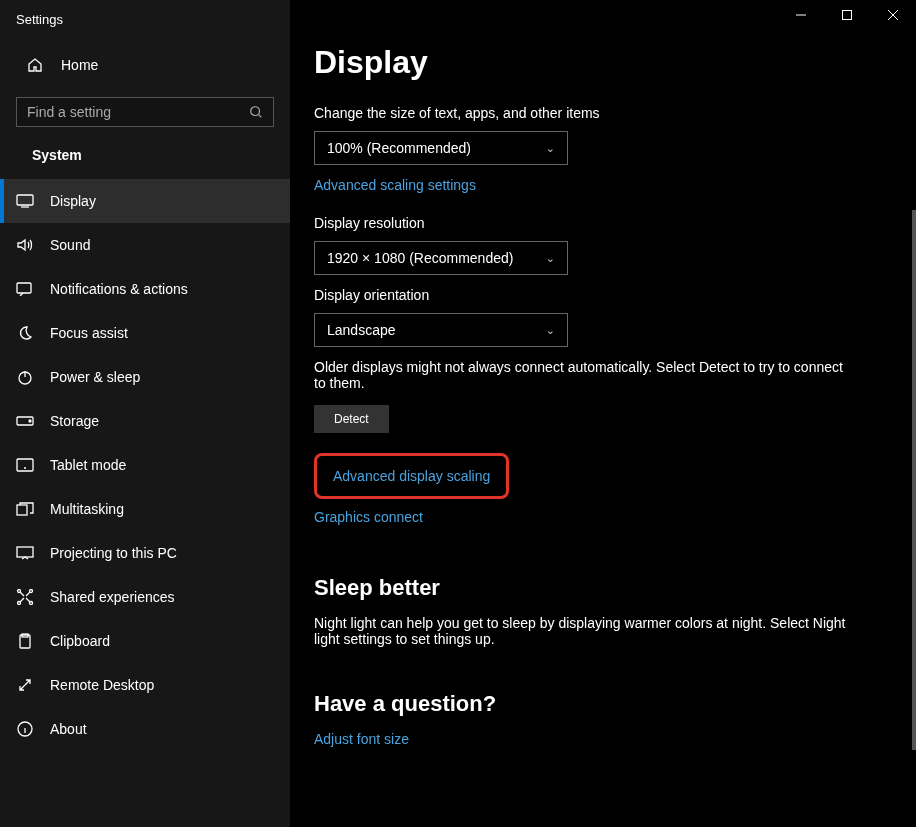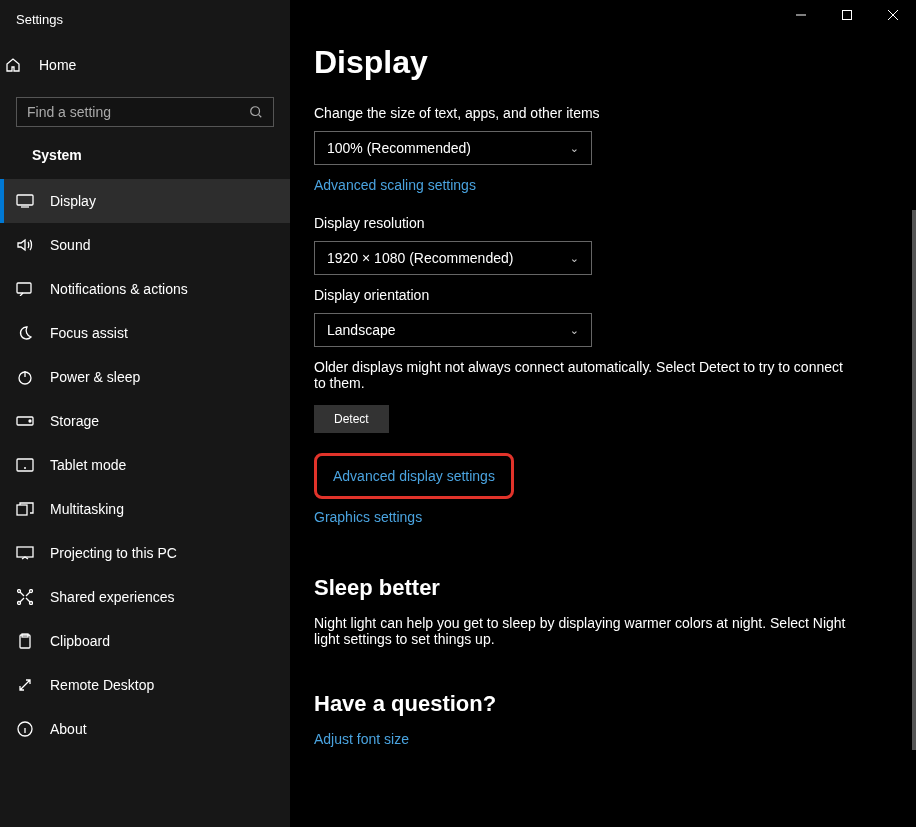--- a/index.html
+++ b/index.html
@@ -23,20 +23,21 @@
 .app-title {
   font-size: 13px;
   padding: 4px 16px 20px 16px;
 }
 .home-row {
   display: flex;
   align-items: center;
   gap: 16px;
   padding: 10px 5px;
   cursor: pointer;
+  margin-left: 22px;
 }
 .home-row .icon { width: 18px; text-align: center; }
 .search-box {
   margin: 14px 16px 20px 16px;
   border: 1px solid #555;
   background: #131313;
   display: flex;
   align-items: center;
   padding: 6px 10px;
 }
@@ -96,21 +97,21 @@
   flex: 1;
 }
 .content-inner { padding: 0 40px 0 24px; }
 .page-title {
   font-size: 32px;
   font-weight: 600;
   margin-bottom: 24px;
 }
 .field-label { font-size: 14px; margin-bottom: 10px; }
 .select-box {
-  width: 278px;
+  width: 254px;
   border: 1px solid #666;
   background: #000;
   padding: 8px 12px;
   display: flex;
   justify-content: space-between;
   align-items: center;
   cursor: pointer;
   margin-bottom: 12px;
 }
 .select-box .chev { font-size: 11px; color: #ccc; }
@@ -348,25 +349,25 @@
       <div class="select-box">
         <span>Landscape</span>
         <span class="chev">⌄</span>
       </div>
 
       <div class="body-text">Older displays might not always connect automatically. Select Detect to try to connect to them.</div>
       <button class="btn">Detect</button>
 
       <div>
         <div class="highlight-box">
-          <span class="link">Advanced display settings</span>
+          <span class="link">Advanced display scaling</span>
         </div>
       </div>
       <div style="margin-bottom:8px;">
-        <span class="link">Graphics settings</span>
+        <span class="link">Graphics connect</span>
       </div>
 
       <h2 class="section-title" style="margin-top:50px;">Sleep better</h2>
       <div class="body-text">Night light can help you get to sleep by displaying warmer colors at night. Select Night light settings to set things up.</div>
 
       <h2 class="section-title" style="margin-top:44px;">Have a question?</h2>
       <span class="link">Adjust font size</span>
     </div>
   </div>
 

